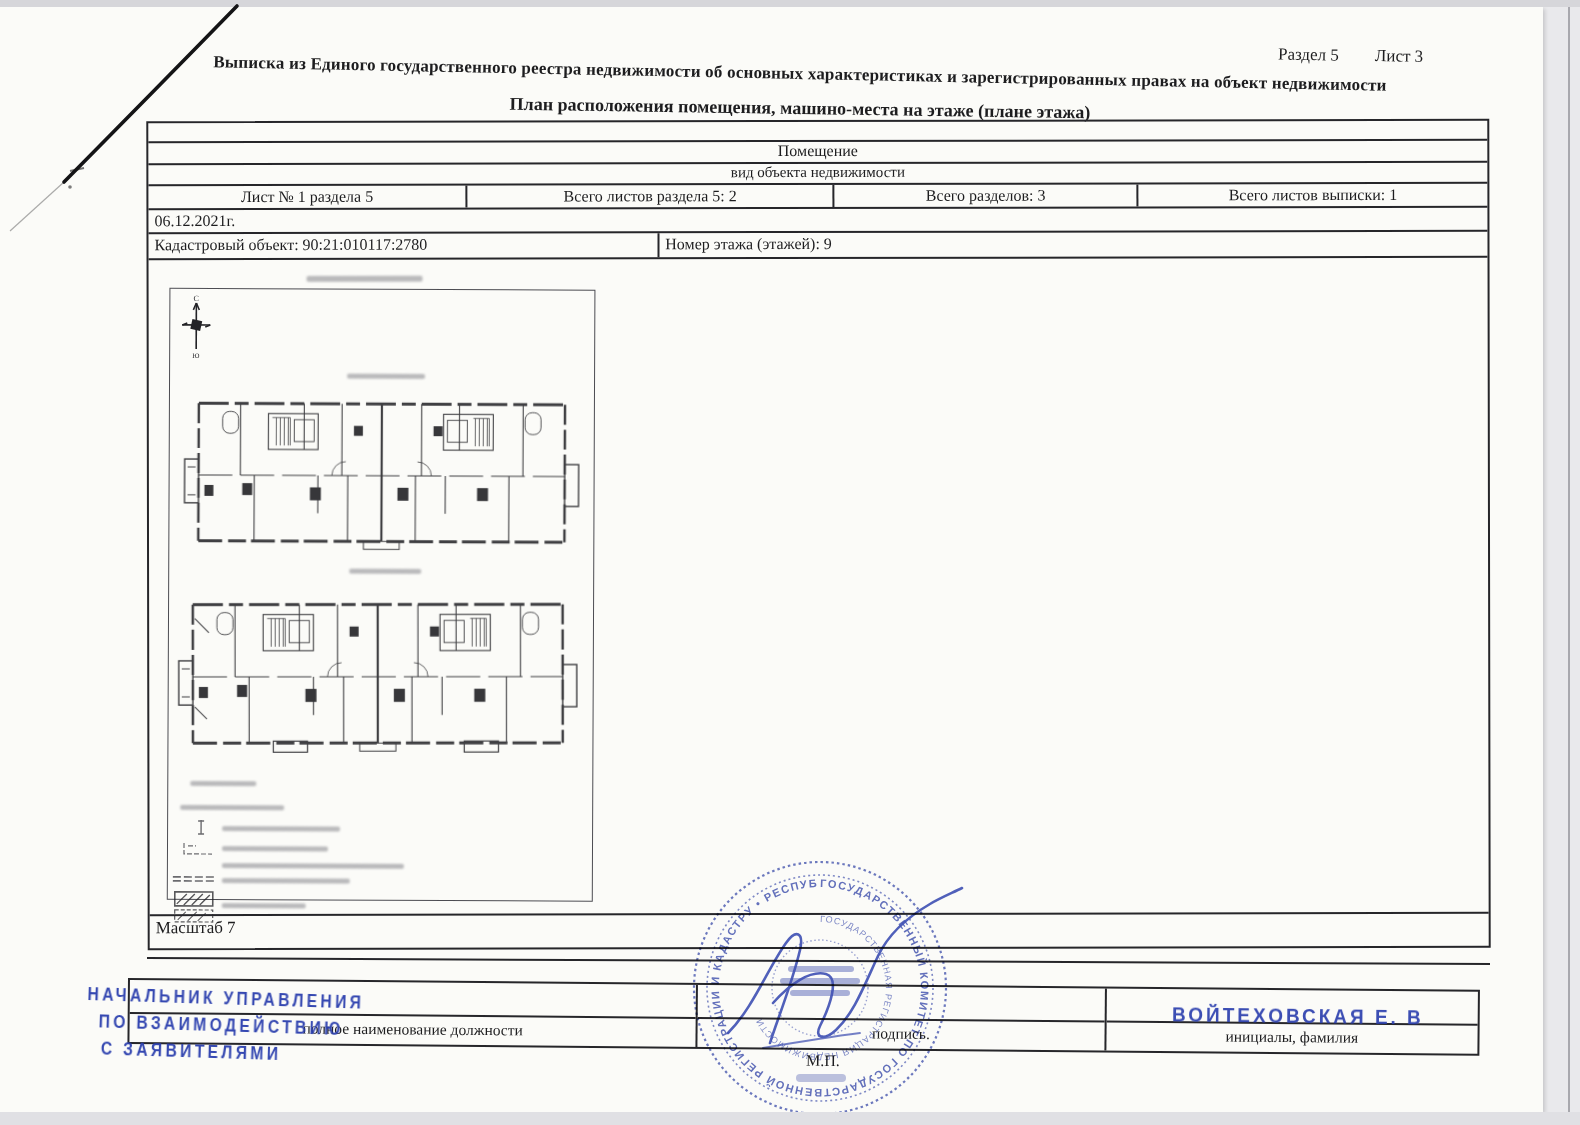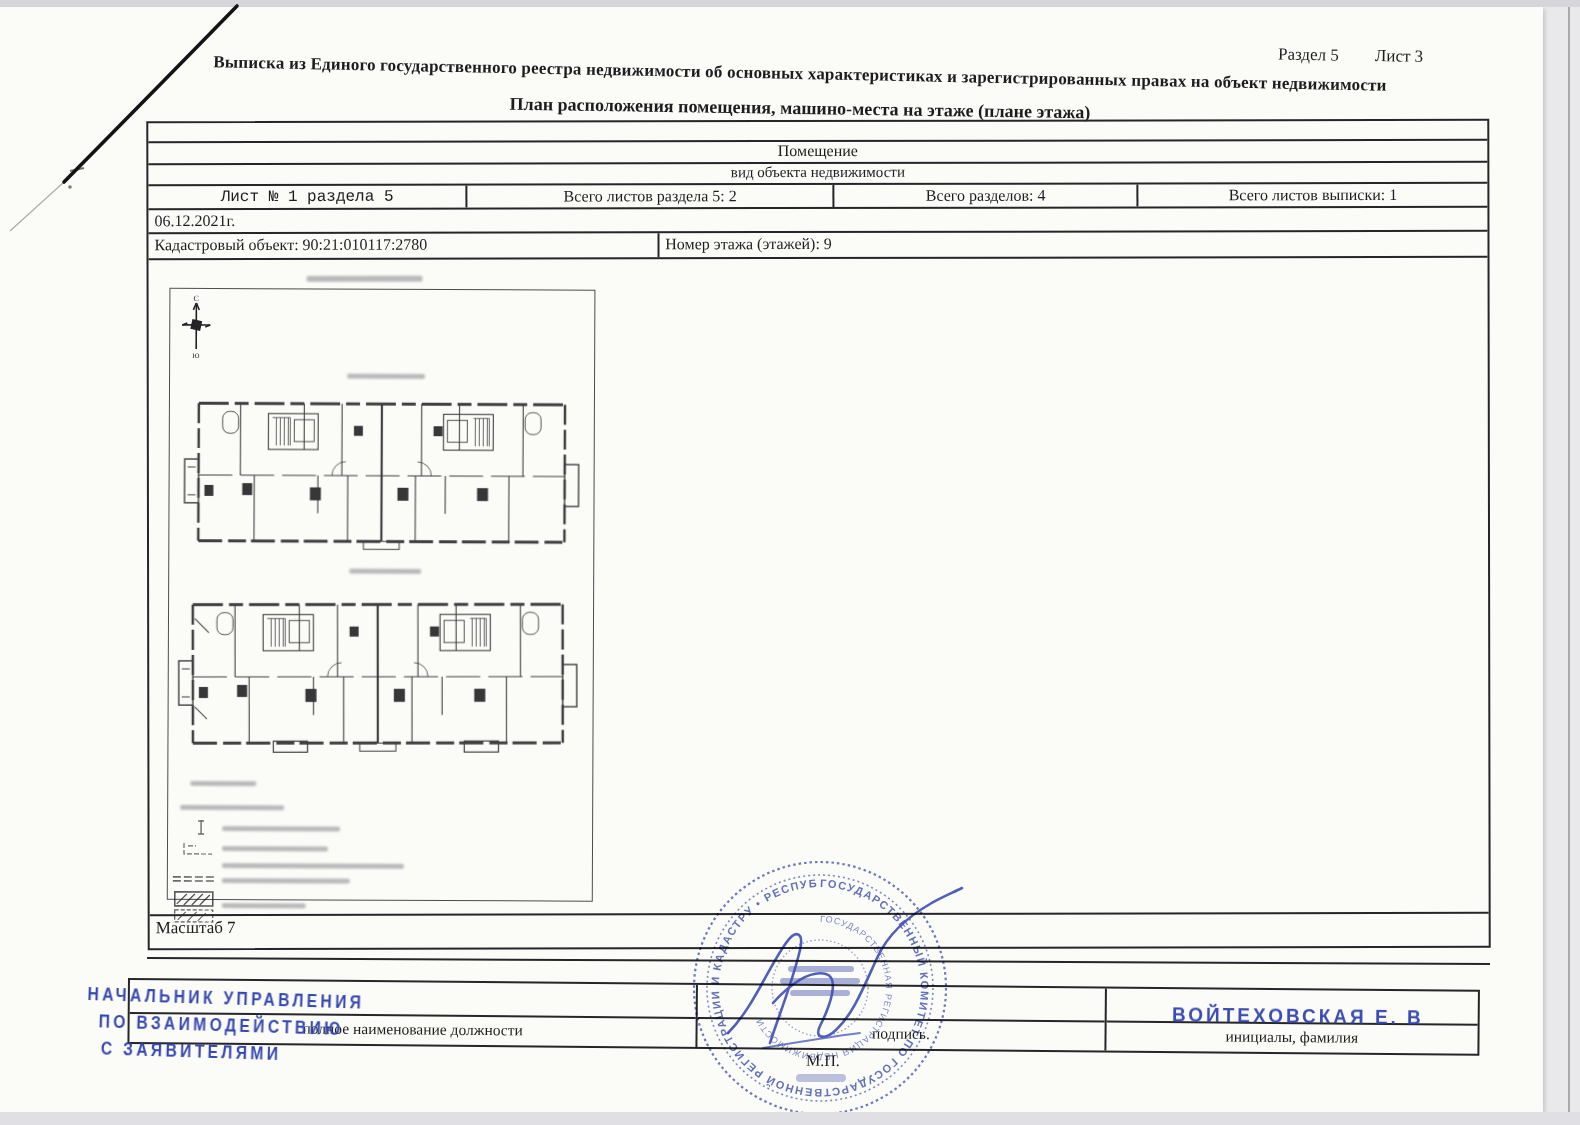--- a/index.html
+++ b/index.html
@@ -82,23 +82,23 @@
 
   <div class="info-table">
     <div class="row" style="height:18px;"></div>
     <div class="row center" style="height:22px;">
       <span>Помещение</span>
     </div>
     <div class="row center" style="height:21px;font-size:15px;">
       <span>вид объекта недвижимости</span>
     </div>
     <div class="row cells" style="height:24px;">
-      <div style="width:23.7%;font-family:Liberation Mono, monospace;">Лист № 1 раздела 5</div>
+      <div style="width:23.7%;">Лист № 1 раздела 5</div>
       <div style="width:27.4%;">Всего листов раздела 5: 2</div>
-      <div style="width:22.7%;">Всего разделов: 4</div>
+      <div style="width:22.7%;">Всего разделов: 3</div>
       <div style="width:26.2%;">Всего листов выписки: 1</div>
     </div>
     <div class="row leftpad" style="height:24px;">
       <span>06.12.2021г.</span>
     </div>
     <div class="row cells" style="height:26px;">
       <div style="width:38%;text-align:left;padding-left:6px;">Кадастровый объект: 90:21:010117:2780</div>
       <div style="width:62%;text-align:left;padding-left:6px;">Номер этажа (этажей): 9</div>
     </div>
 

